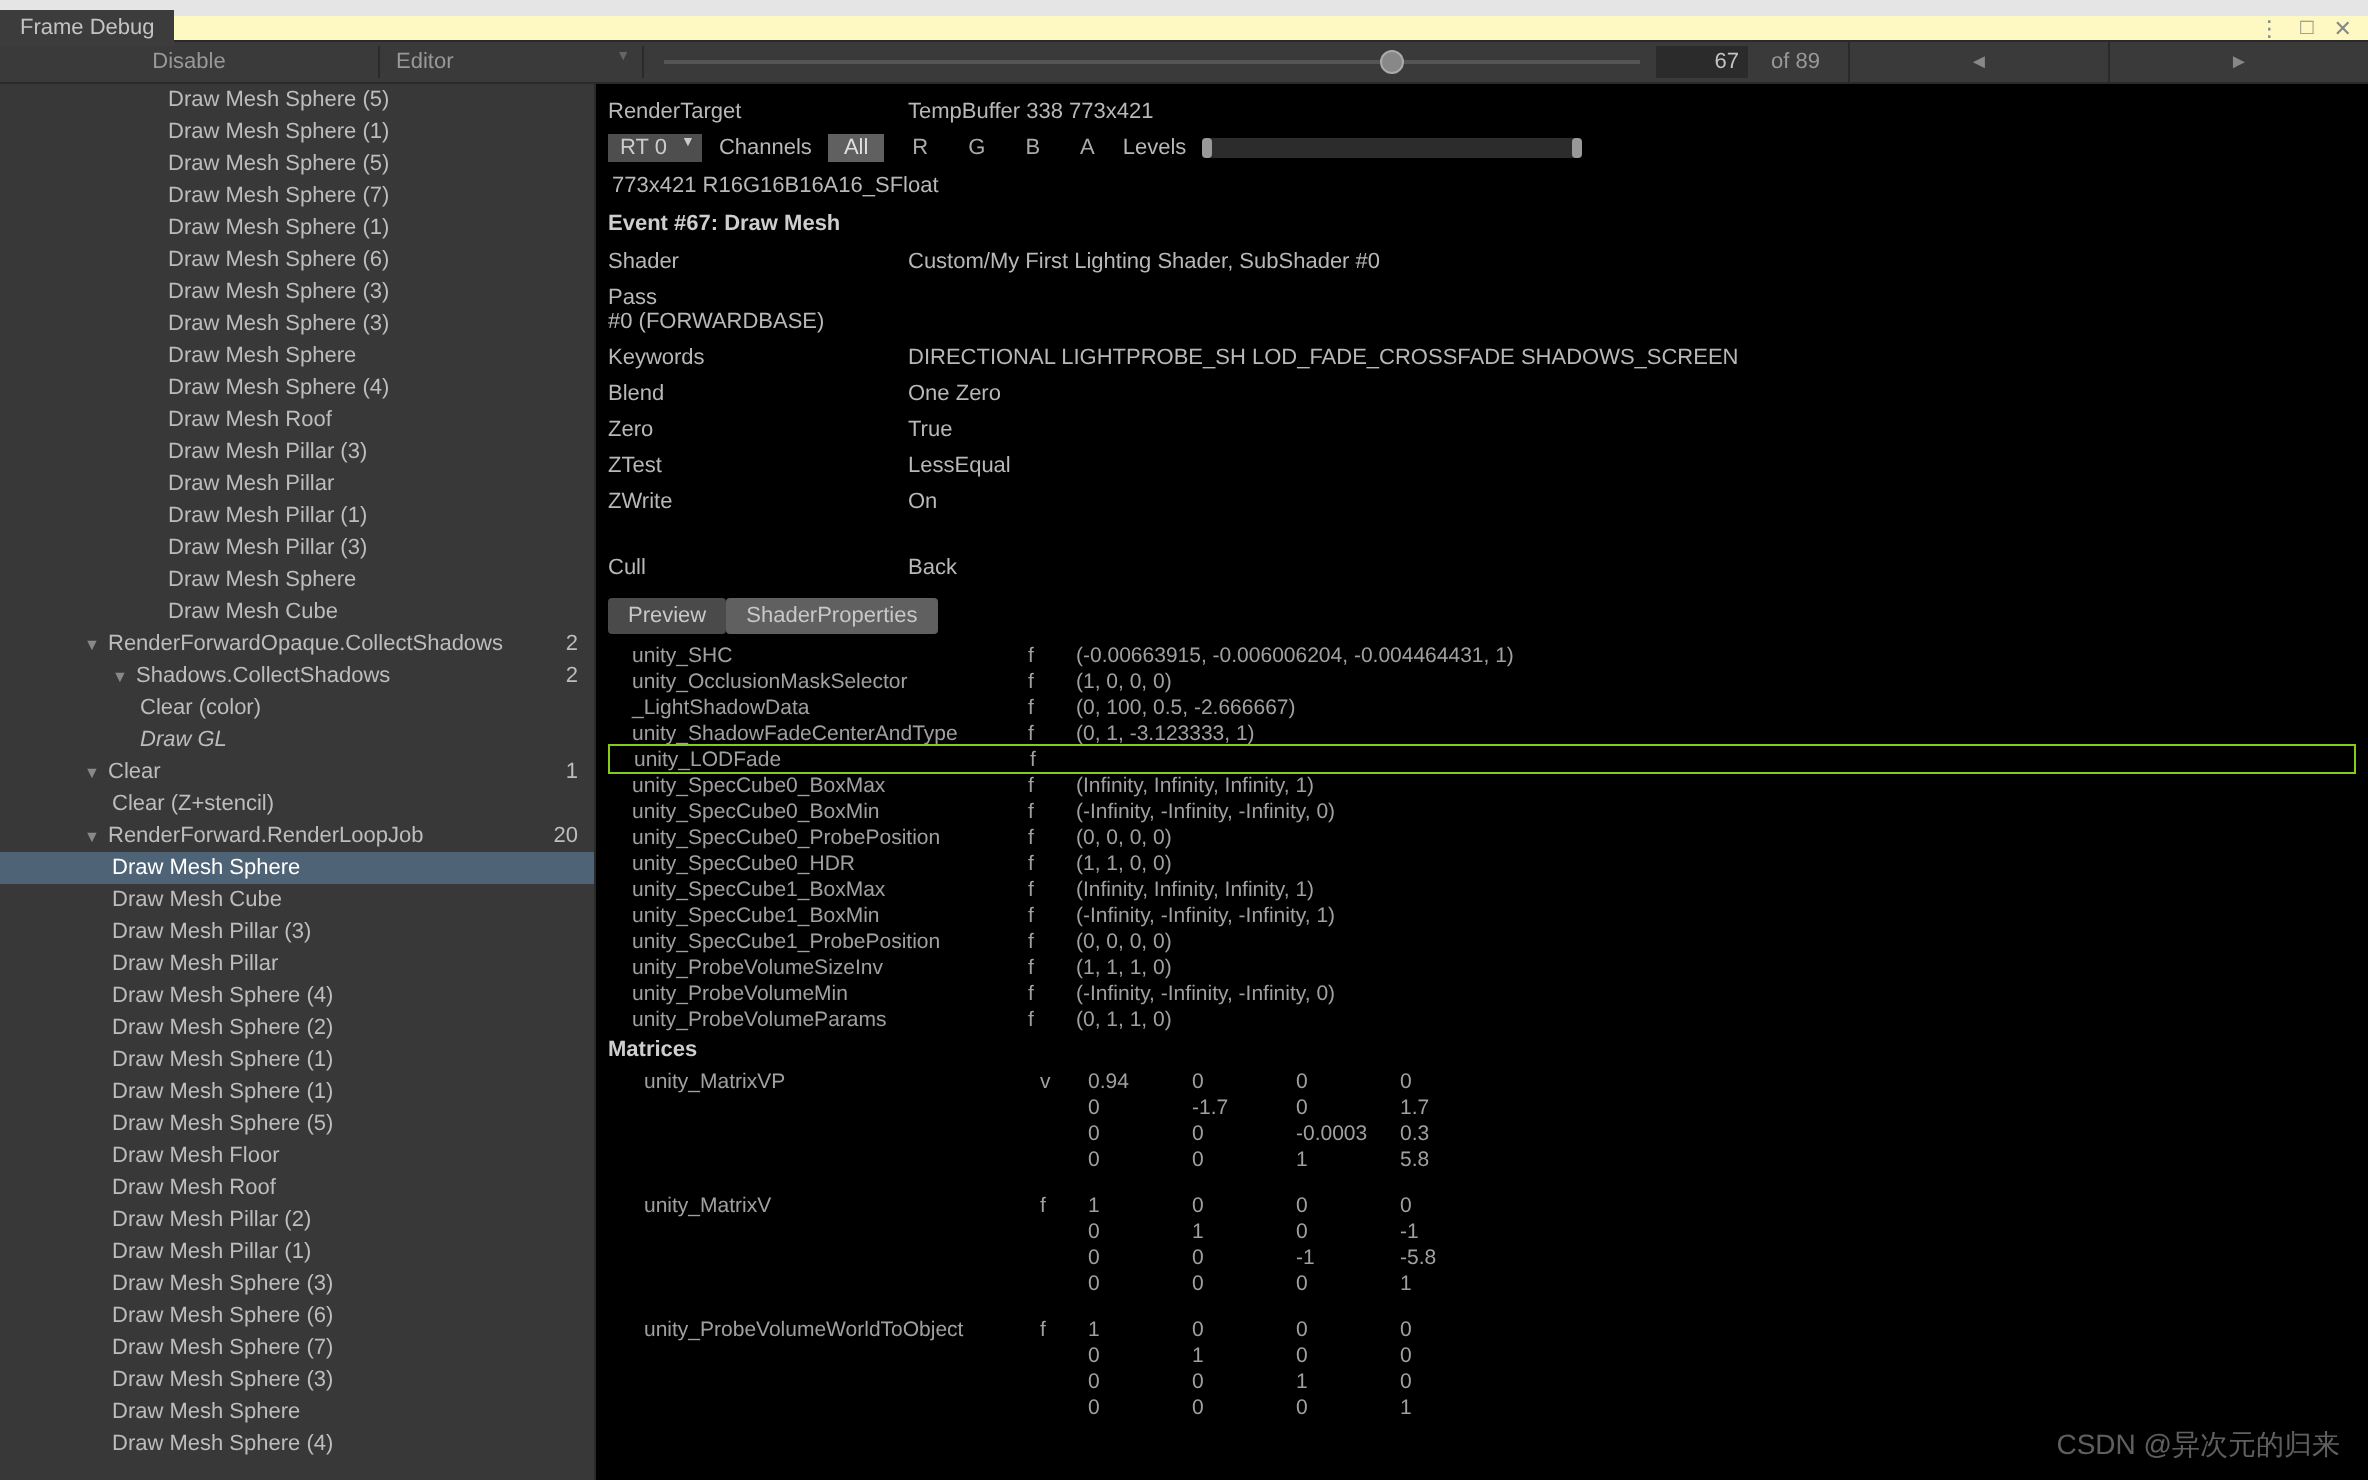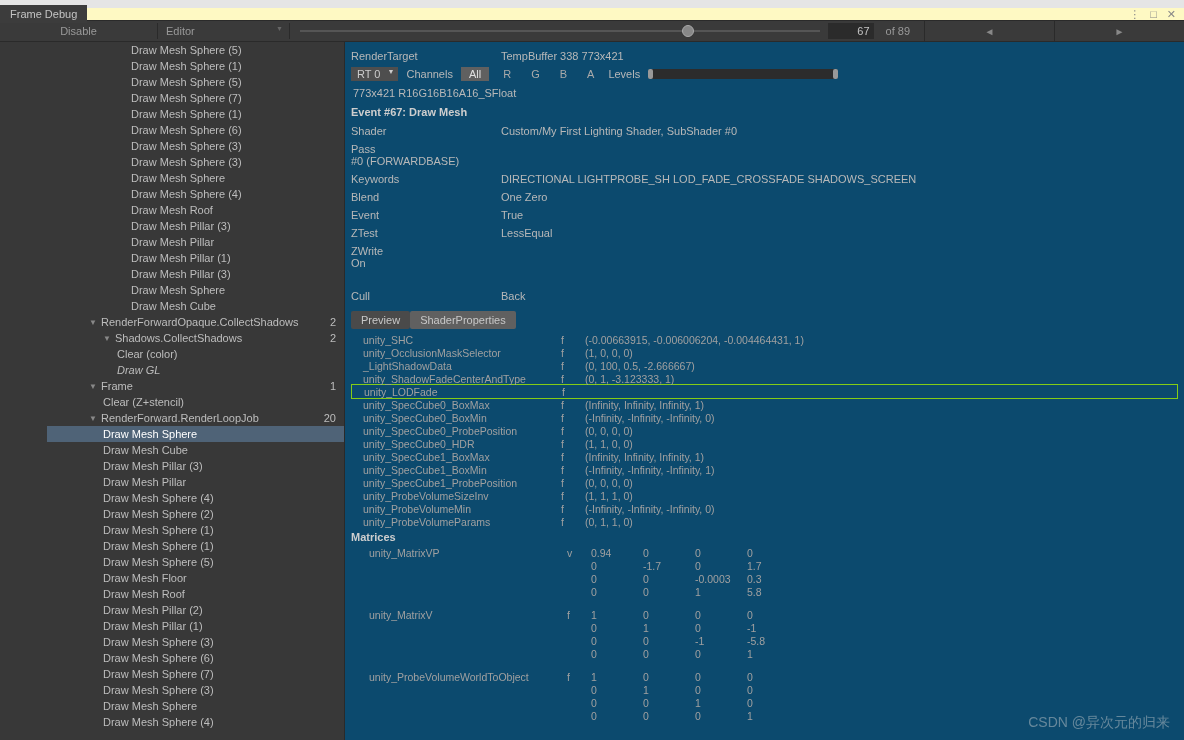--- a/index.html
+++ b/index.html
@@ -3,37 +3,37 @@
 <meta charset="utf-8">
 <style>
 * { margin:0; padding:0; box-sizing:border-box; font-family:Arial,sans-serif; }
 body { width:1184px; height:740px; background:#383838; color:#b8b8b8; font-size:11px; overflow:hidden; position:relative; }
 .title-bar { height:20px; background:#fef9c3; display:flex; align-items:center; justify-content:space-between; border-top:8px solid #e5e5e5; }
 .title-tab { padding:3px 10px; background:#3c3c3c; color:#c4c4c4; }
 .title-icons { display:flex; gap:10px; padding-right:8px; color:#888; }
 .title-icons span { cursor:pointer; }
 .toolbar { height:22px; background:#3a3a3a; display:flex; align-items:center; border-bottom:1px solid #2a2a2a; border-top:1px solid #2a2a2a; }
 .tb-btn { padding:2px 0; text-align:center; color:#999; border-right:1px solid #2a2a2a; }
-.tb-disable { width:158px; }
+.tb-disable { width:190px; }
 .tb-editor { width:132px; text-align:left; padding-left:8px; position:relative; }
 .tb-editor::after { content:'▼'; position:absolute; right:6px; font-size:7px; color:#666; }
 .slider-area { flex:1; display:flex; align-items:center; padding:0 10px; gap:8px; }
 .slider-track { flex:1; height:2px; background:#555; position:relative; }
 .slider-thumb { position:absolute; width:12px; height:12px; background:#888; border-radius:50%; top:-5px; left:73.5%; border:1px solid #aaa; }
 .slider-input { width:46px; height:16px; background:#2b2b2b; border:none; color:#c4c4c4; text-align:right; padding:0 4px; font-size:11px; }
 .slider-total { color:#999; padding:0 4px; }
 .nav-arrows { display:flex; }
 .nav-arrow { width:130px; height:20px; border-left:1px solid #2a2a2a; display:flex; align-items:center; justify-content:center; color:#888; font-size:10px; }
-.main { display:flex; height:698px;padding-left:47px; }
+.main { display:flex; height:698px; }
 .tree { width:298px; background:#383838; overflow:hidden; border-right:1px solid #2a2a2a; }
 .tree-row { height:16px; padding:0 4px 0 0; display:flex; align-items:center; white-space:nowrap; color:#bdbdbd; }
 .tree-row.selected { background:#4f6377; color:#fff; }
 .tree-row .fold { width:12px; font-size:8px; color:#888; }
 .tree-row .count { margin-left:auto; padding-right:4px; }
-.details { flex:1; background:#0c4a6e; overflow:hidden; padding-top:6px; }
+.details { flex:1; background:#000000; overflow:hidden; padding-top:6px; }
 .drow { display:flex; padding:2px 6px; }
 .dlabel { width:150px; color:#b8b8b8; }
 .dval { color:#b8b8b8; }
 .channels { display:flex; align-items:center; gap:8px; padding:3px 6px; }
 .ch-dd { padding:1px 6px; background:#4e4e4e; color:#ccc; position:relative; padding-right:18px; }
 .ch-dd::after { content:'▼'; position:absolute; right:4px; font-size:7px; }
 .ch-btn { padding:1px 6px; color:#aaa; }
 .ch-btn.active { background:#606060; color:#e0e0e0; padding:1px 8px; }
 .levels-track { width:190px; height:10px; background:#2c2c2c; border-radius:3px; position:relative; }
 .levels-handle { position:absolute; width:5px; height:10px; background:#999; border-radius:2px; }
@@ -109,21 +109,21 @@
       </div>
       <div class="tree-row" style="padding-left: 56px;">
         <span class="fold">▼</span>
         <span>Shadows.CollectShadows</span>
         <span class="count">2</span>
       </div>
       <div class="tree-row" style="padding-left: 70px;">Clear (color)</div>
       <div class="tree-row" style="padding-left: 70px; font-style: italic;">Draw GL</div>
       <div class="tree-row" style="padding-left: 42px;">
         <span class="fold">▼</span>
-        <span>Frame</span>
+        <span>Clear</span>
         <span class="count">1</span>
       </div>
       <div class="tree-row" style="padding-left: 56px;">Clear (Z+stencil)</div>
       <div class="tree-row" style="padding-left: 42px;">
         <span class="fold">▼</span>
         <span>RenderForward.RenderLoopJob</span>
         <span class="count">20</span>
       </div>
       <div class="tree-row selected" style="padding-left: 56px;">Draw Mesh Sphere</div>
       <div class="tree-row" style="padding-left: 56px;">Draw Mesh Cube</div>
@@ -177,28 +177,28 @@
         </div>
         <div class="drow" style="padding: 3px 6px;">
           <span class="dlabel">Keywords</span>
           <span class="dval">DIRECTIONAL LIGHTPROBE_SH LOD_FADE_CROSSFADE SHADOWS_SCREEN</span>
         </div>
         <div class="drow" style="padding: 3px 6px;">
           <span class="dlabel">Blend</span>
           <span class="dval">One Zero</span>
         </div>
         <div class="drow" style="padding: 3px 6px;">
-          <span class="dlabel">Event</span>
+          <span class="dlabel">Zero</span>
           <span class="dval">True</span>
         </div>
         <div class="drow" style="padding: 3px 6px;">
           <span class="dlabel">ZTest</span>
           <span class="dval">LessEqual</span>
         </div>
-        <div class="drow" style="padding: 3px 6px; flex-direction: column;">
+        <div class="drow" style="padding: 3px 6px;">
           <span class="dlabel">ZWrite</span>
           <span class="dval">On</span>
         </div>
         <div class="drow" style="padding: 3px 6px; margin-top: 15px;">
           <span class="dlabel">Cull</span>
           <span class="dval">Back</span>
         </div>
       </div>
     <div class="tabs">
       <span class="tab">Preview</span>

